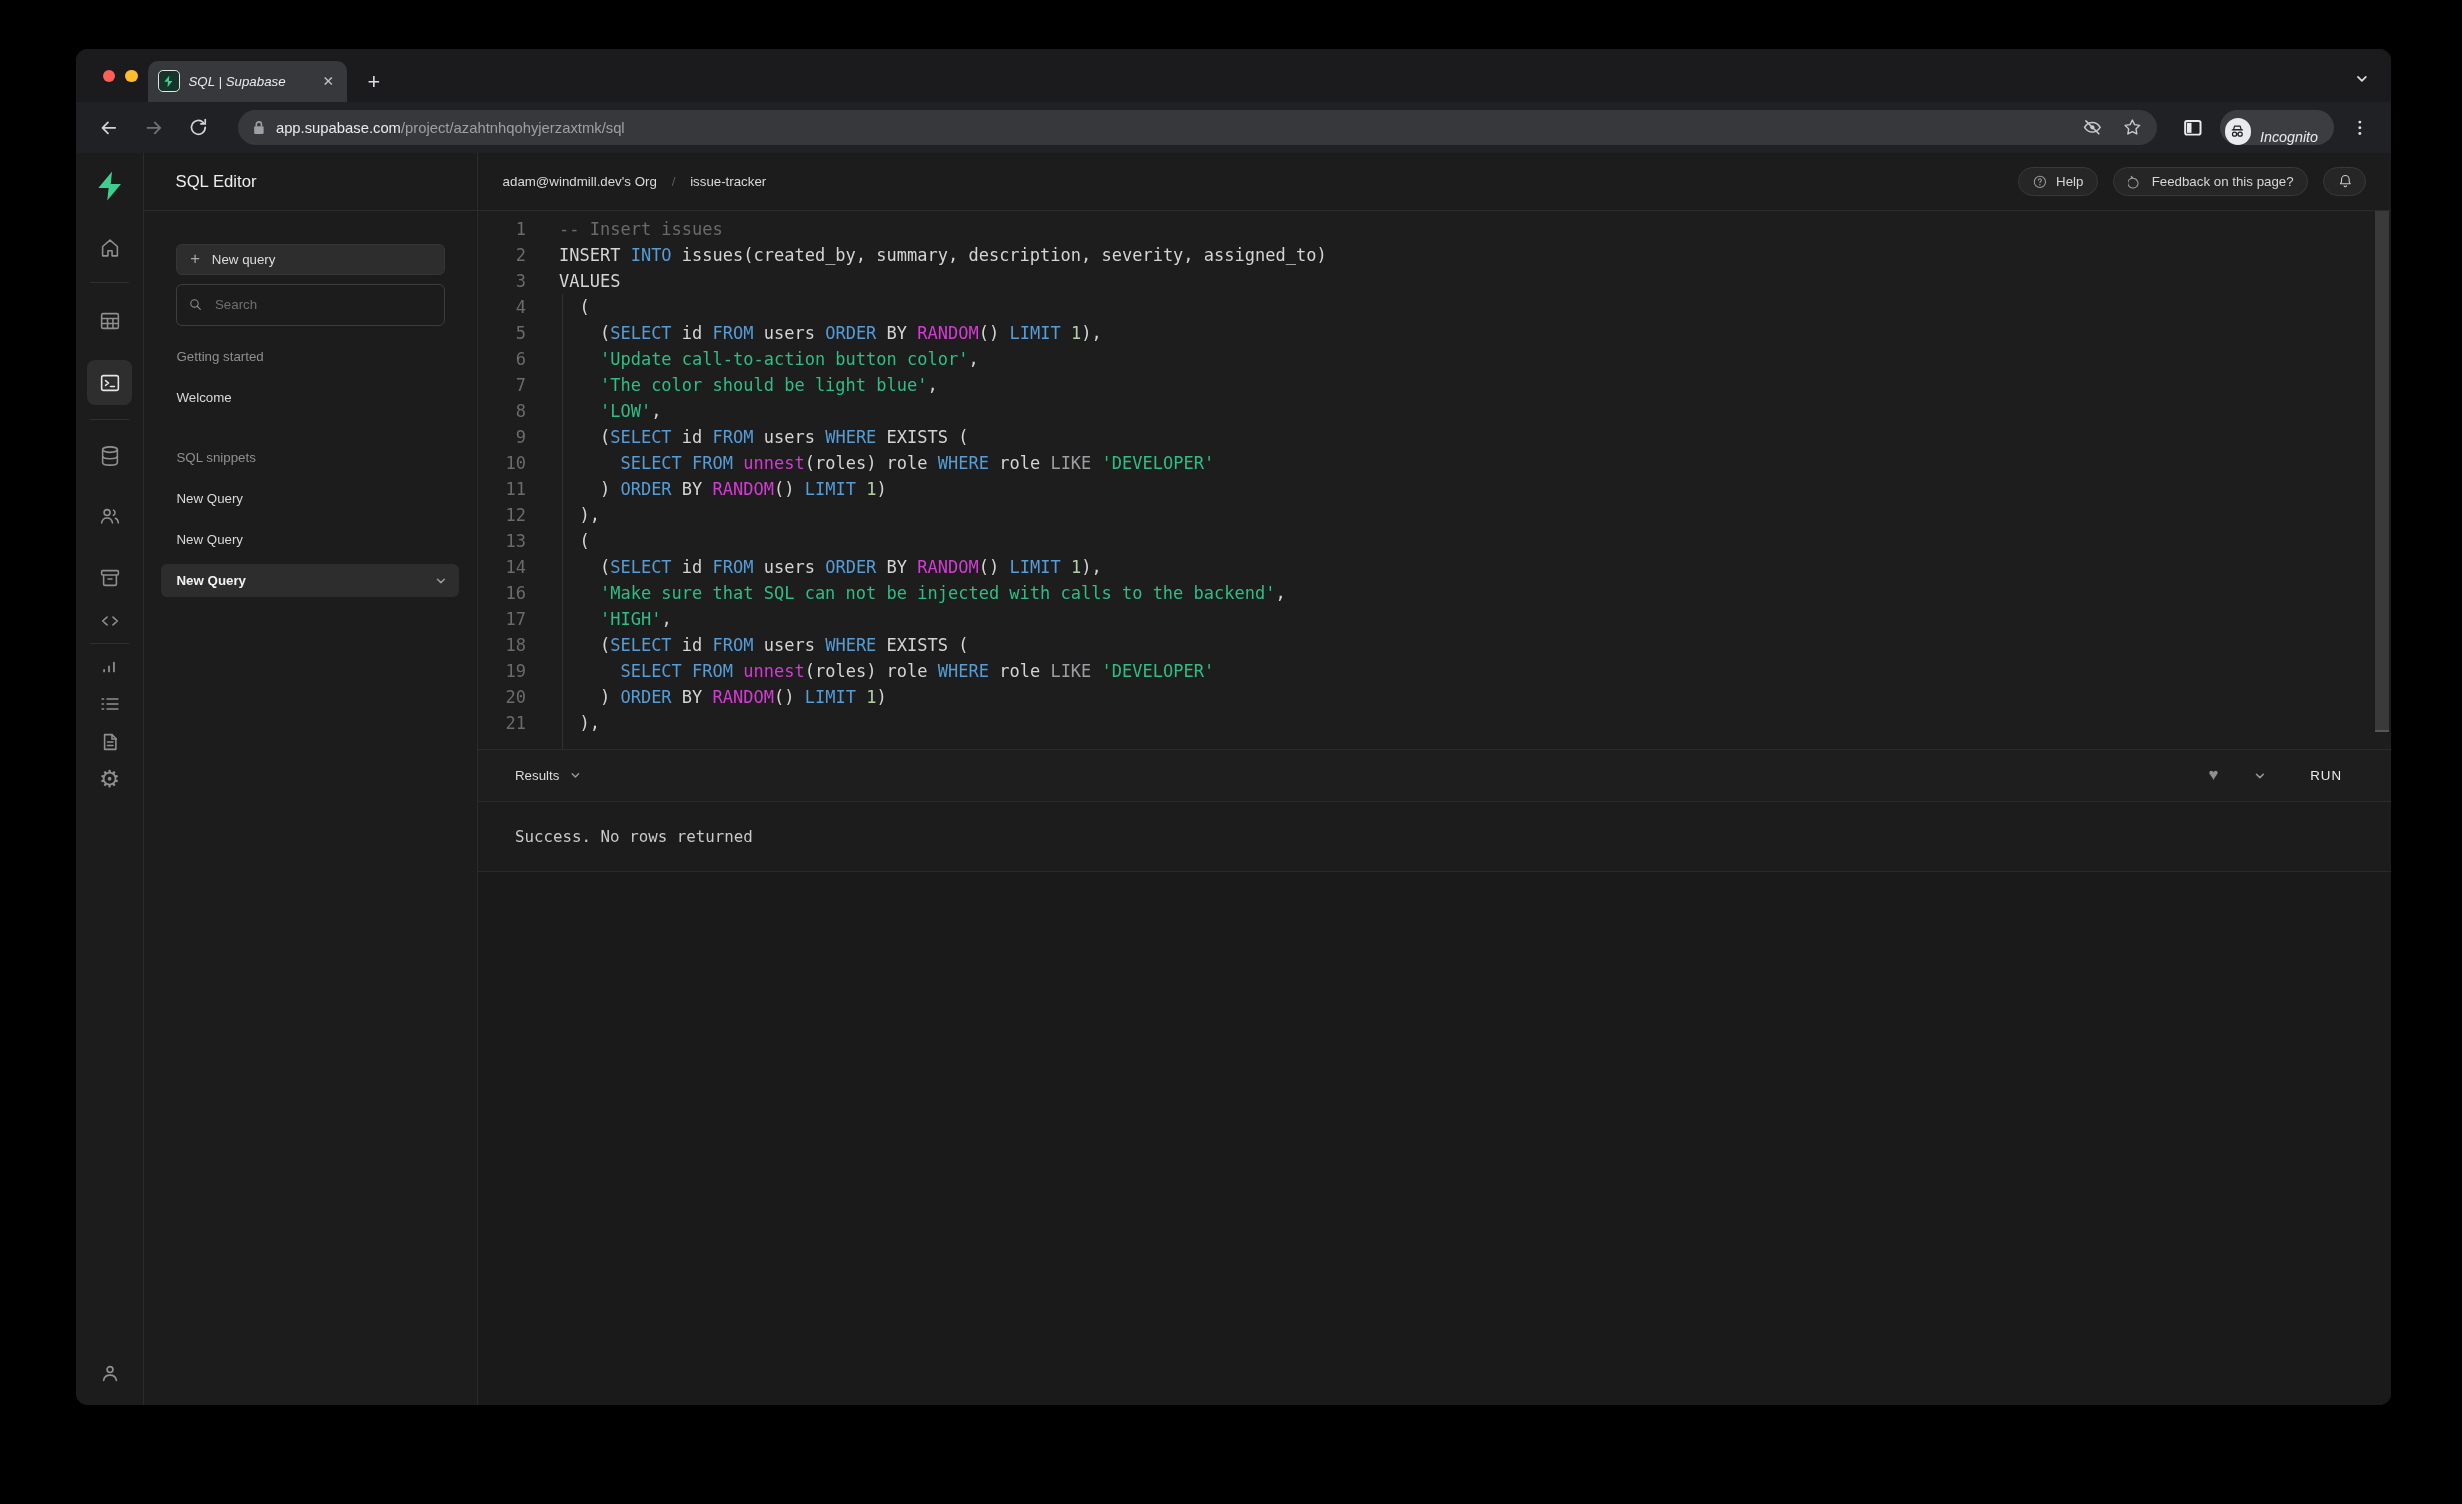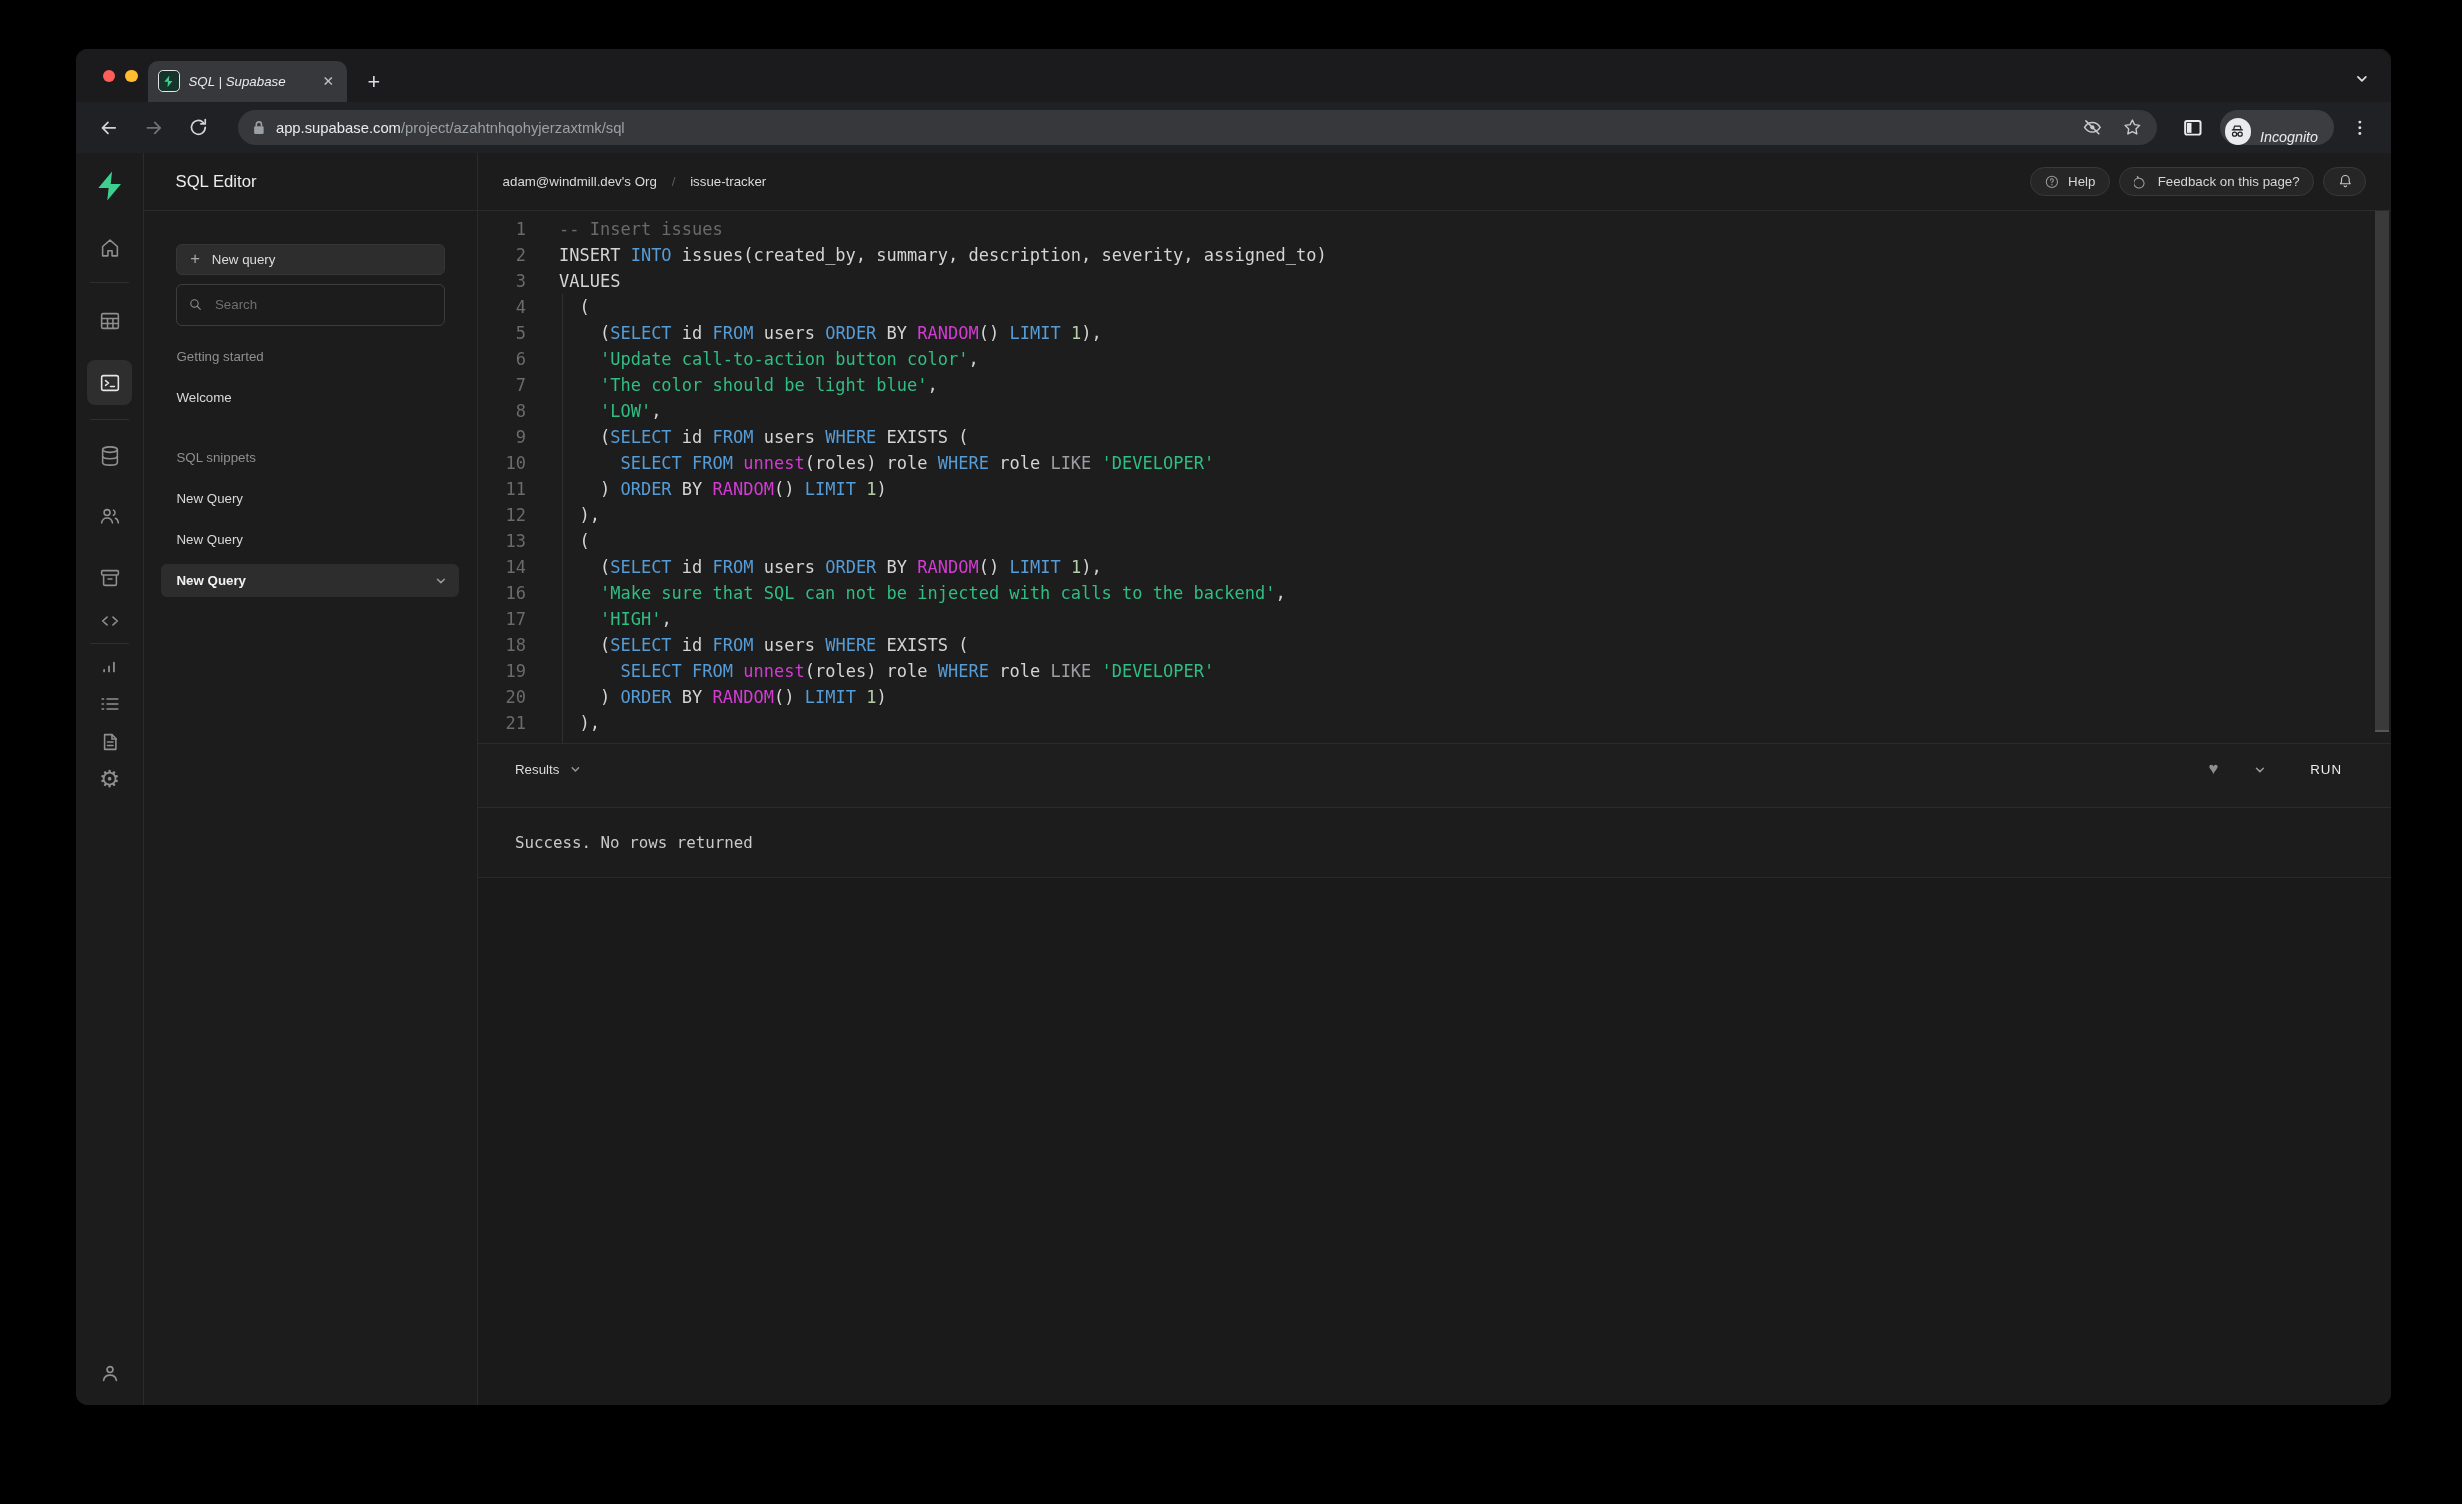--- a/index.html
+++ b/index.html
@@ -61,42 +61,42 @@
   .sec-label.gap{margin-top:19.7px;}
   .nav-item{height:41px;display:flex;align-items:center;color:#d9d9d9;font-size:13.3px;padding-left:1px;}
   .nav-item.active{height:32.5px;margin:3.9px -14.8px 3.9px -14.8px;background:#2d2d2d;border-radius:5.9px;
     padding:0 11.8px 0 15.8px;font-weight:bold;color:#f2f2f2;justify-content:space-between;}
   .nav-item.active .chev{color:#9a9a9a;display:flex;}
   .main{flex:1;display:flex;flex-direction:column;min-width:0;}
   .main-head{height:57px;border-bottom:1px solid #2b2b2b;display:flex;align-items:center;
     padding:0 24.6px;flex:none;}
   .crumb{font-size:13.3px;color:#dadada;display:flex;align-items:center;}
   .crumb .sep{color:#5a5a5a;margin:0 14.8px;}
-  .head-actions{margin-left:auto;display:flex;align-items:flex-start;gap:9px;}
+  .head-actions{margin-left:auto;display:flex;align-items:flex-start;gap:15px;}
   .hbtn{height:29.6px;background:#262626;border:1px solid #393939;border-radius:14.8px;display:flex;
     align-items:center;padding:0 13.8px;color:#d7d7d7;font-size:13.3px;gap:7.9px;box-sizing:border-box;}
   .hbtn .hic{color:#9a9a9a;display:flex;}
   .iconbtn{width:43px;height:29.6px;background:#262626;border:1px solid #393939;border-radius:14.8px;
     display:flex;align-items:center;justify-content:center;color:#c9c9c9;box-sizing:border-box;}
   
   .editor{flex:1;position:relative;overflow:hidden;background:#1d1d1d;padding-top:4.9px;
     font-family:"DejaVu Sans Mono","Liberation Mono",monospace;font-size:17px;}
   .line{display:flex;height:26px;line-height:26px;white-space:pre;}
   .ln{width:48px;text-align:right;color:#6b6b6b;flex:none;}
   .code{padding-left:33px;}
   .tok-p{color:var(--tok-p,#d4d4d4);} .tok-k{color:var(--tok-k,#569cd6);}
   .tok-f{color:var(--tok-f,#d33bd3);} .tok-s{color:var(--tok-s,#2fbe83);}
   .tok-c{color:var(--tok-c,#6a6a6a);} .tok-n{color:var(--tok-n,#b5cea8);}
   .tok-o{color:var(--tok-o,#9d9da2);}
   .indent-guide{position:absolute;left:84px;top:83px;height:906px;width:1px;background:#303030;}
   .sb-thumb{position:absolute;right:2px;top:0;width:13.8px;height:519px;background:#3a3a3a;
     border-bottom:2px solid #565656;}
   
   .results-head{height:51px;flex:none;border-top:1px solid #2b2b2b;border-bottom:1px solid #2b2b2b;
-    background:#1e1e1f;display:flex;align-items:center;padding:0 49px 12px 37px;}
+    background:#1e1e1f;display:flex;align-items:center;padding:0 49px 0 37px;}
   .results-label{color:#dcdcdc;font-size:13.3px;display:flex;align-items:center;gap:9.9px;}
   .results-label .chev{color:#9a9a9a;display:flex;}
   .res-actions{margin-left:auto;display:flex;align-items:center;}
   .heart{color:#8f8f8f;font-size:16.7px;}
   .res-chev{color:#9a9a9a;margin-left:35px;display:flex;}
   .run-btn{margin-left:43px;color:#ececec;font-size:13.3px;letter-spacing:1px;}
   .results-body{height:69px;flex:none;display:flex;align-items:center;padding-left:37px;
     font-family:"DejaVu Sans Mono","Liberation Mono",monospace;font-size:15.8px;color:#c9c9c9;}
   .footer-strip{flex:1;border-top:1px solid #2a2a2a;background:#1a1a1a;}
 </style>

